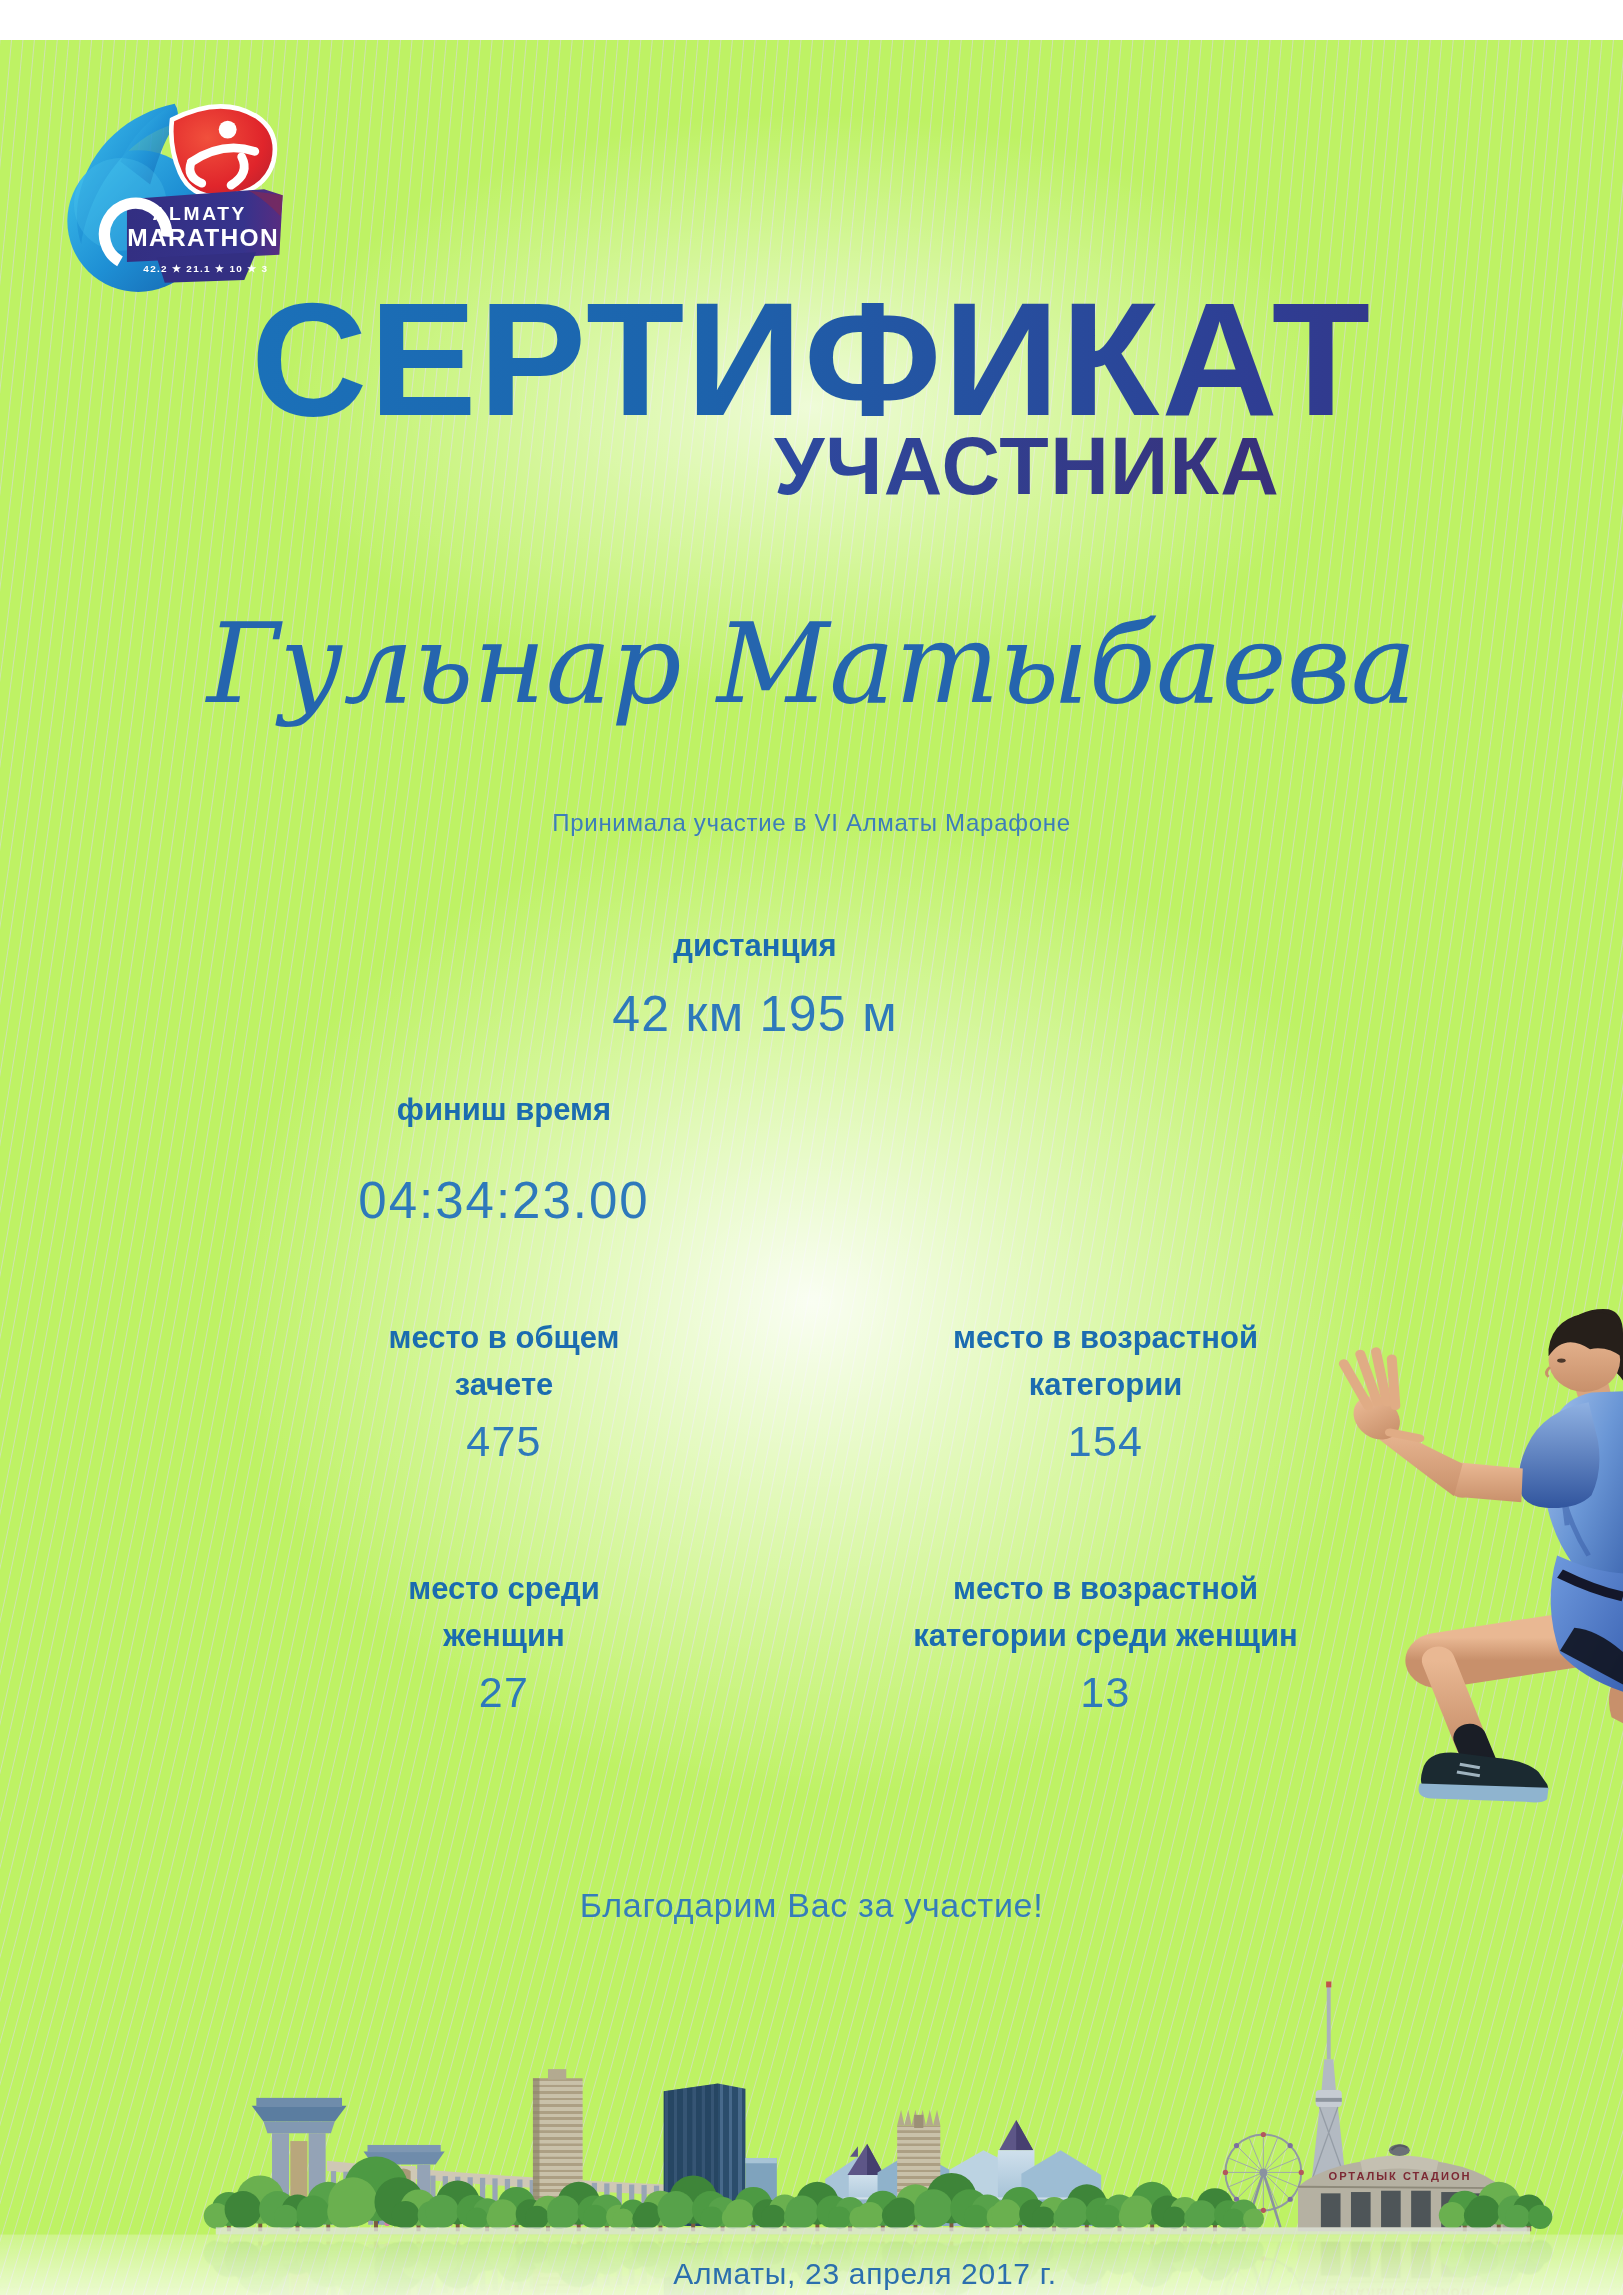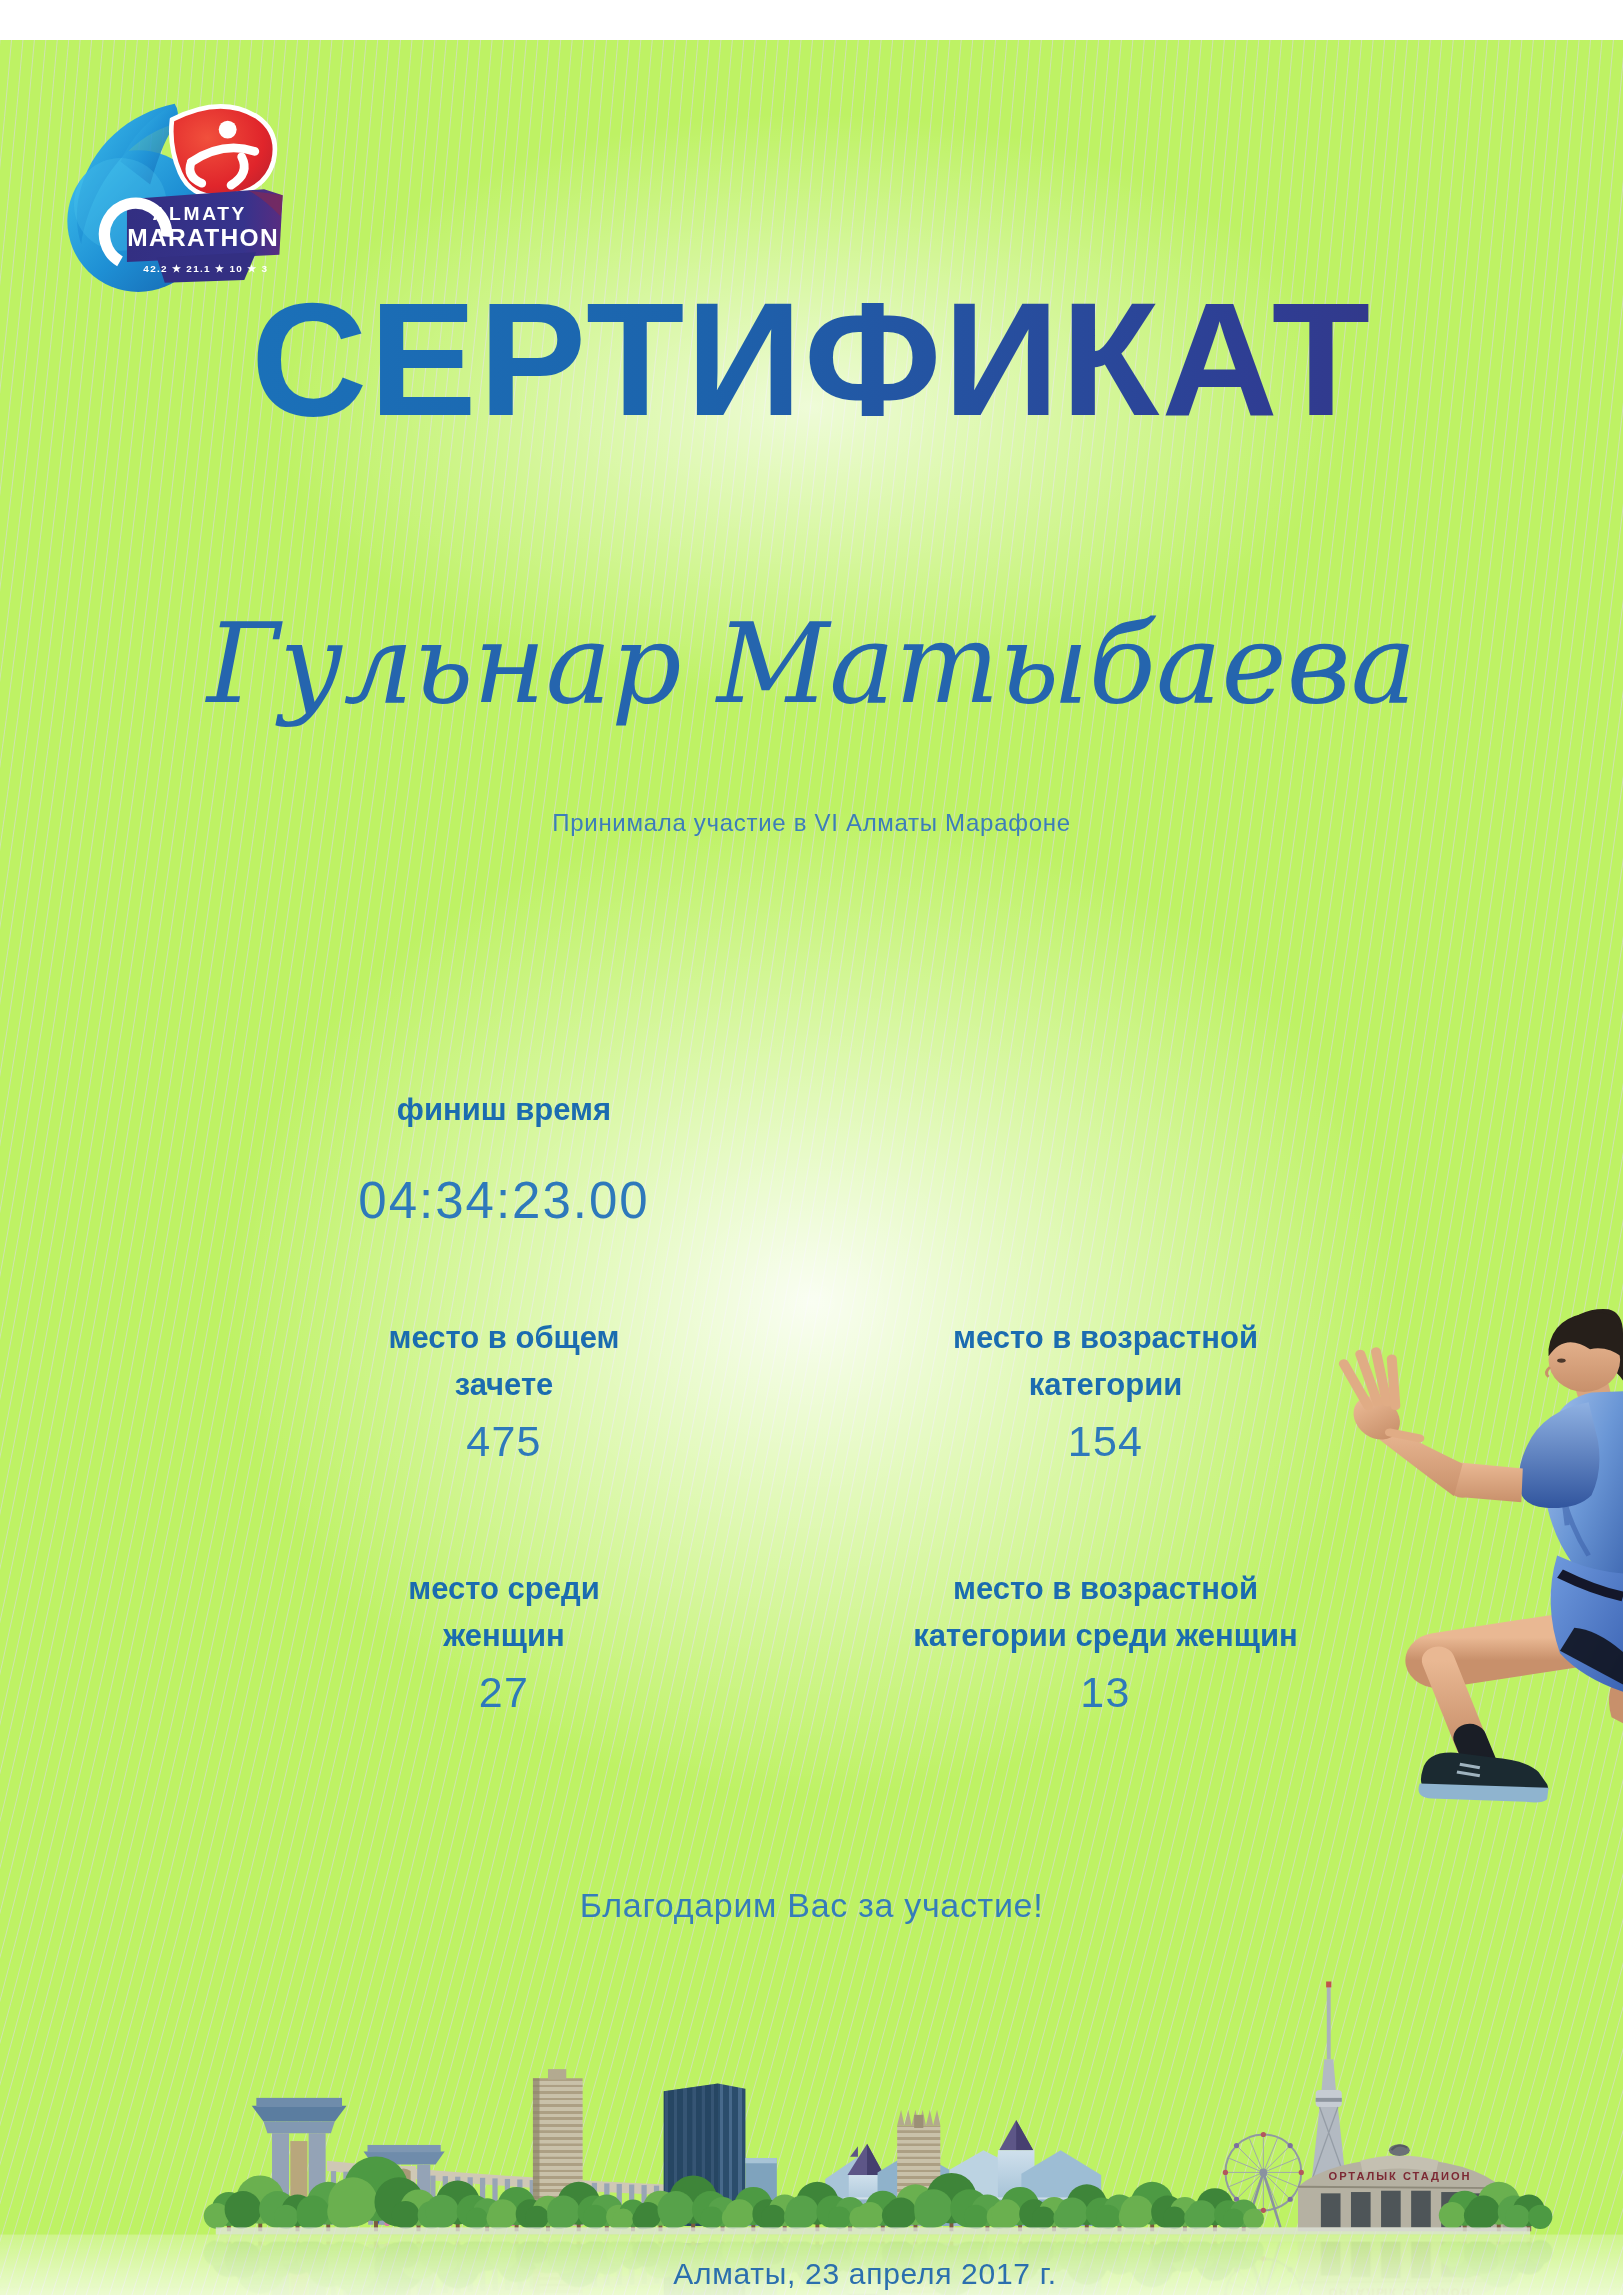--- a/index.html
+++ b/index.html
@@ -310,24 +310,29 @@
 
       <path d="M105,158 A 47,47 0 1 0 105,252 A 30,30 0 1 1 105,158 Z" transform="rotate(14 105 205)" fill="#ffffff"></path>
       <circle cx="108" cy="205" r="47" fill="none" stroke="#ffffff" stroke-width="17" stroke-dasharray="200 95" transform="rotate(120 108 205)"></circle>
       <text x="205" y="184" text-anchor="middle" font-family="Liberation Sans, sans-serif" font-size="29" font-weight="bold" letter-spacing="4" fill="#ffffff">ALMATY</text>
       <text x="210" y="222" text-anchor="middle" font-family="Liberation Sans, sans-serif" font-size="37" font-weight="bold" letter-spacing="2" fill="#ffffff">MARATHON</text>
       <text x="214" y="262" text-anchor="middle" font-family="Liberation Sans, sans-serif" font-size="15" font-weight="bold" letter-spacing="2" fill="#ffffff">42.2 ★ 21.1 ★ 10 ★ 3</text>
     </svg>
   </div>
 
   <div class="title">СЕРТИФИКАТ</div>
+  <div class="subtitle">УЧАСТНИКА</div>
 
   <div class="name">Гульнар Матыбаева</div>
   <div class="desc">Принимала участие в VI Алматы Марафоне</div>
 
+  <div class="cell" id="dist-cell">
+    <div class="lbl">дистанция</div>
+    <div class="val">42 км 195 м</div>
+  </div>
 
   <div class="cell" id="cell-finish">
     <div class="lbl">финиш время</div>
     <div class="val">04:34:23.00</div>
   </div>
   <div class="cell" id="cell-overall">
     <div class="lbl">место в общем зачете</div>
     <div class="val">475</div>
   </div>
   <div class="cell" id="cell-agecat">

